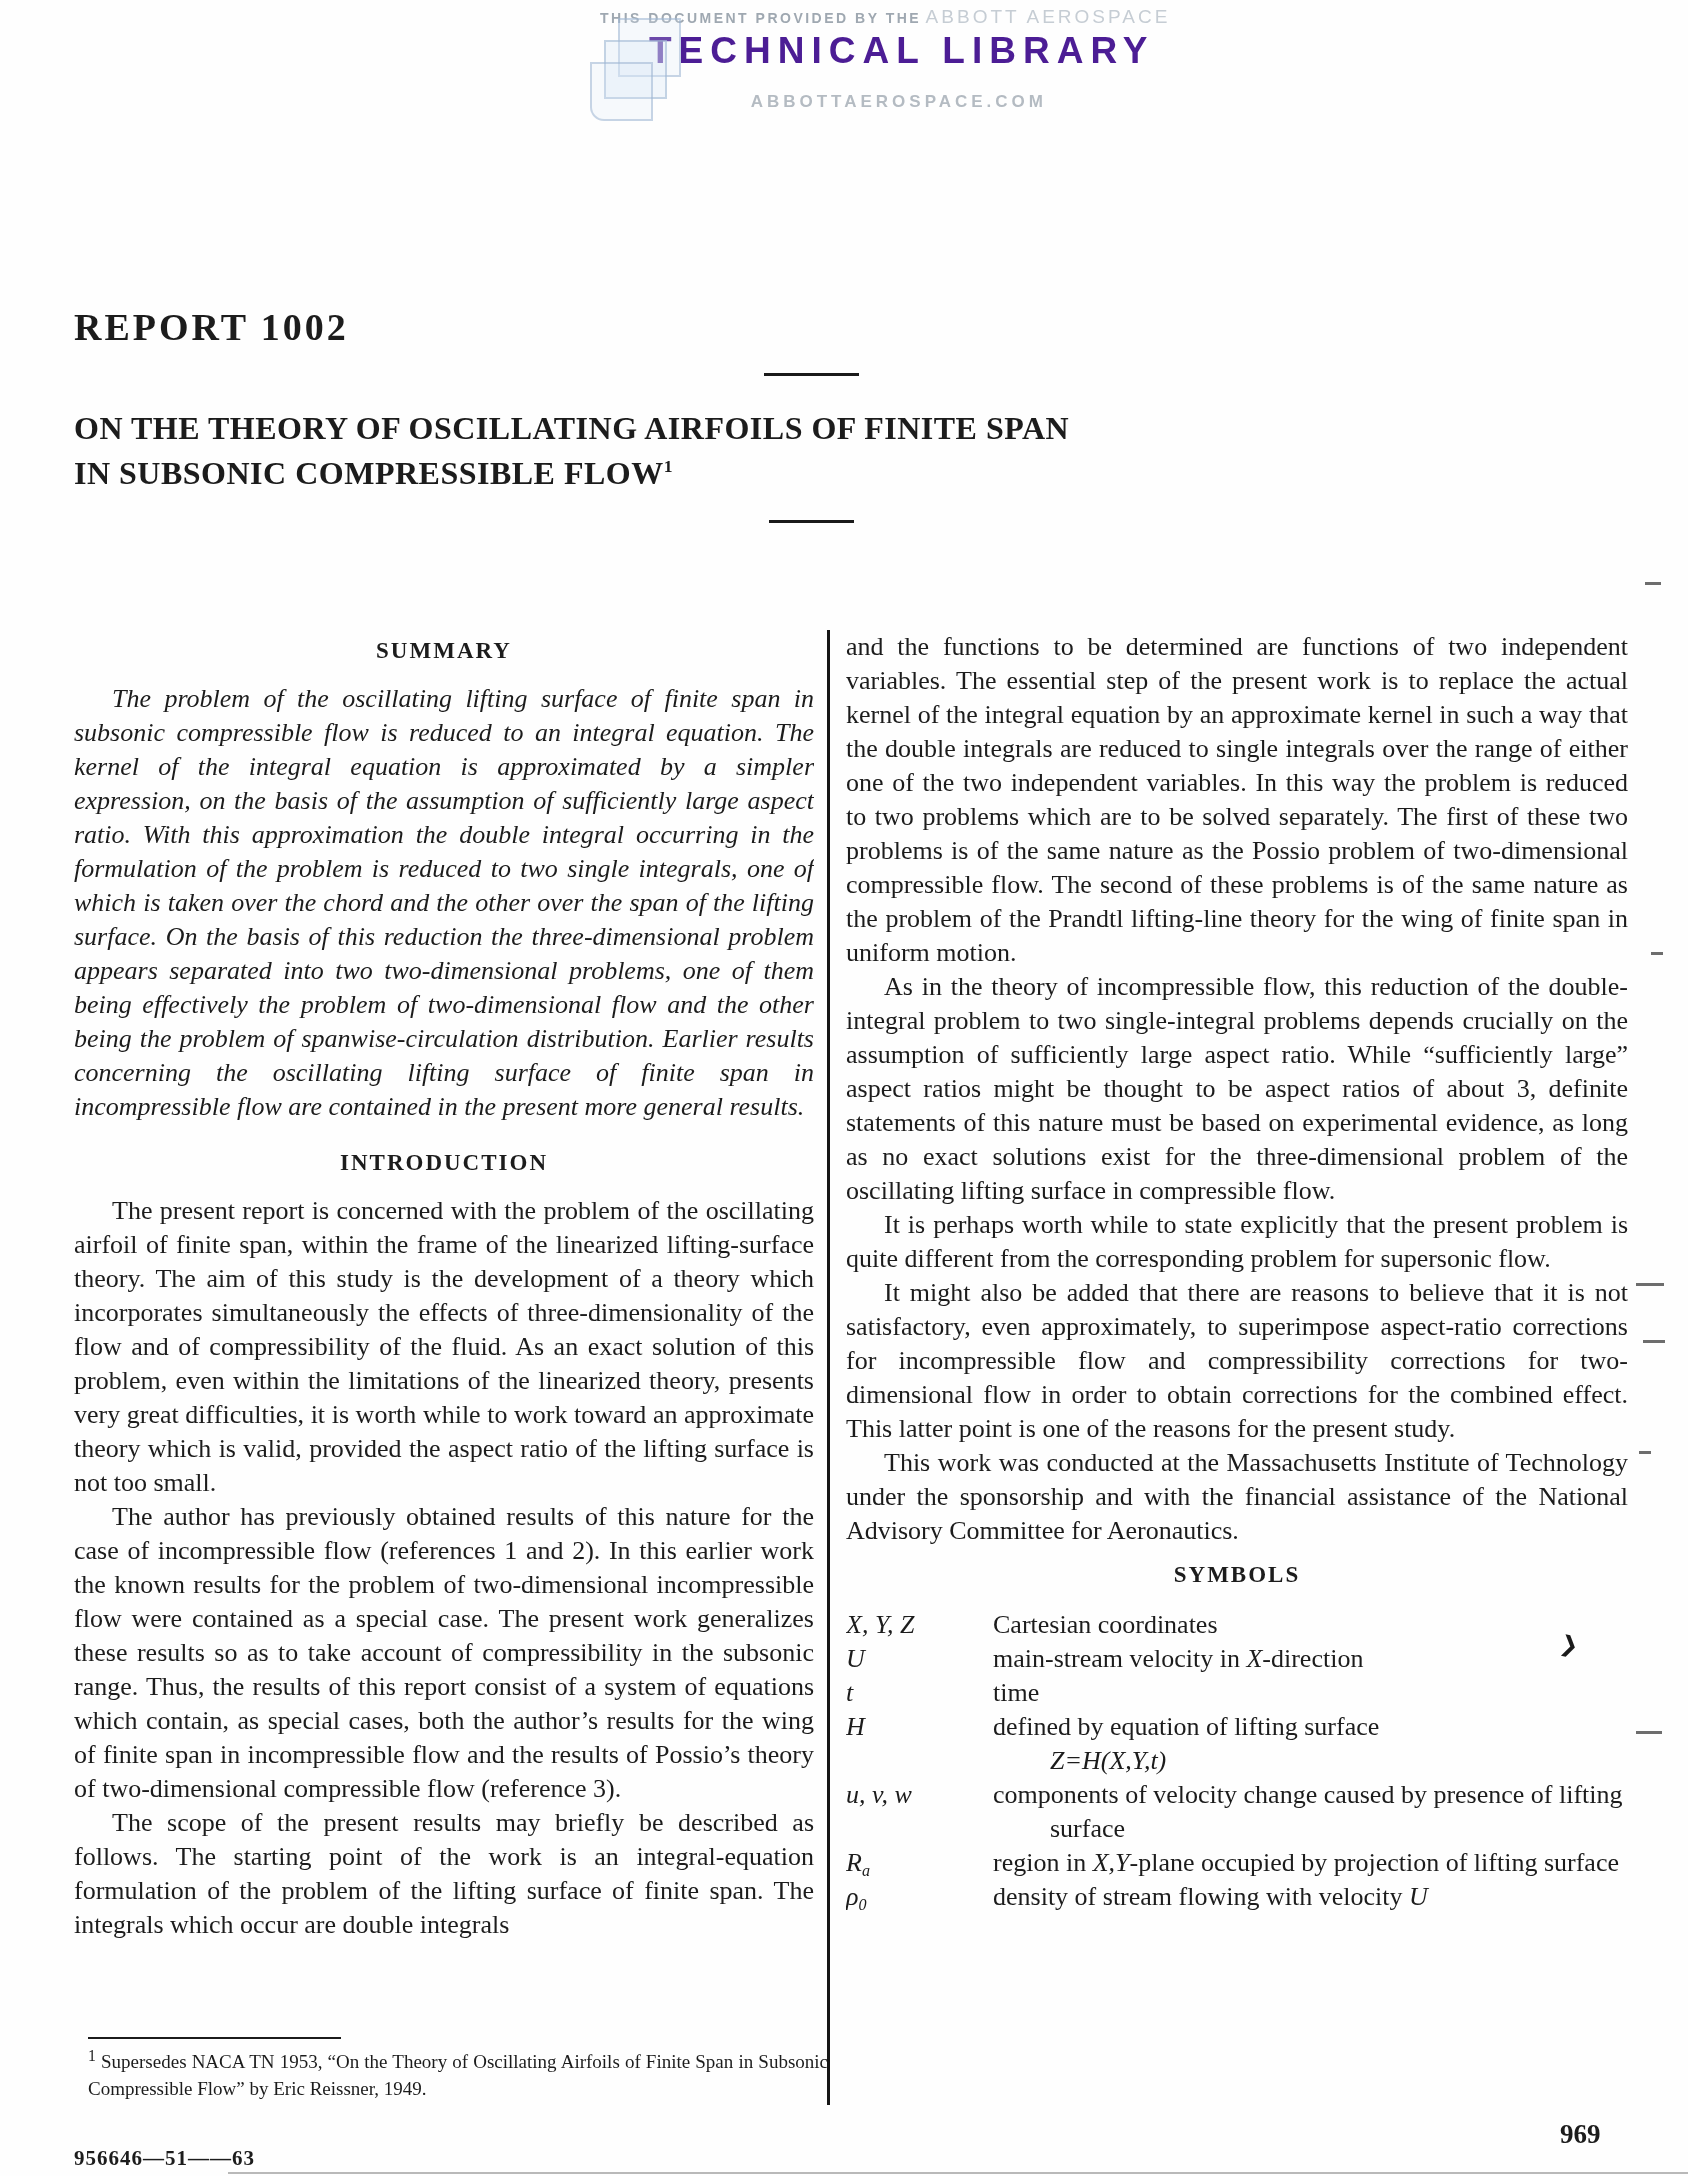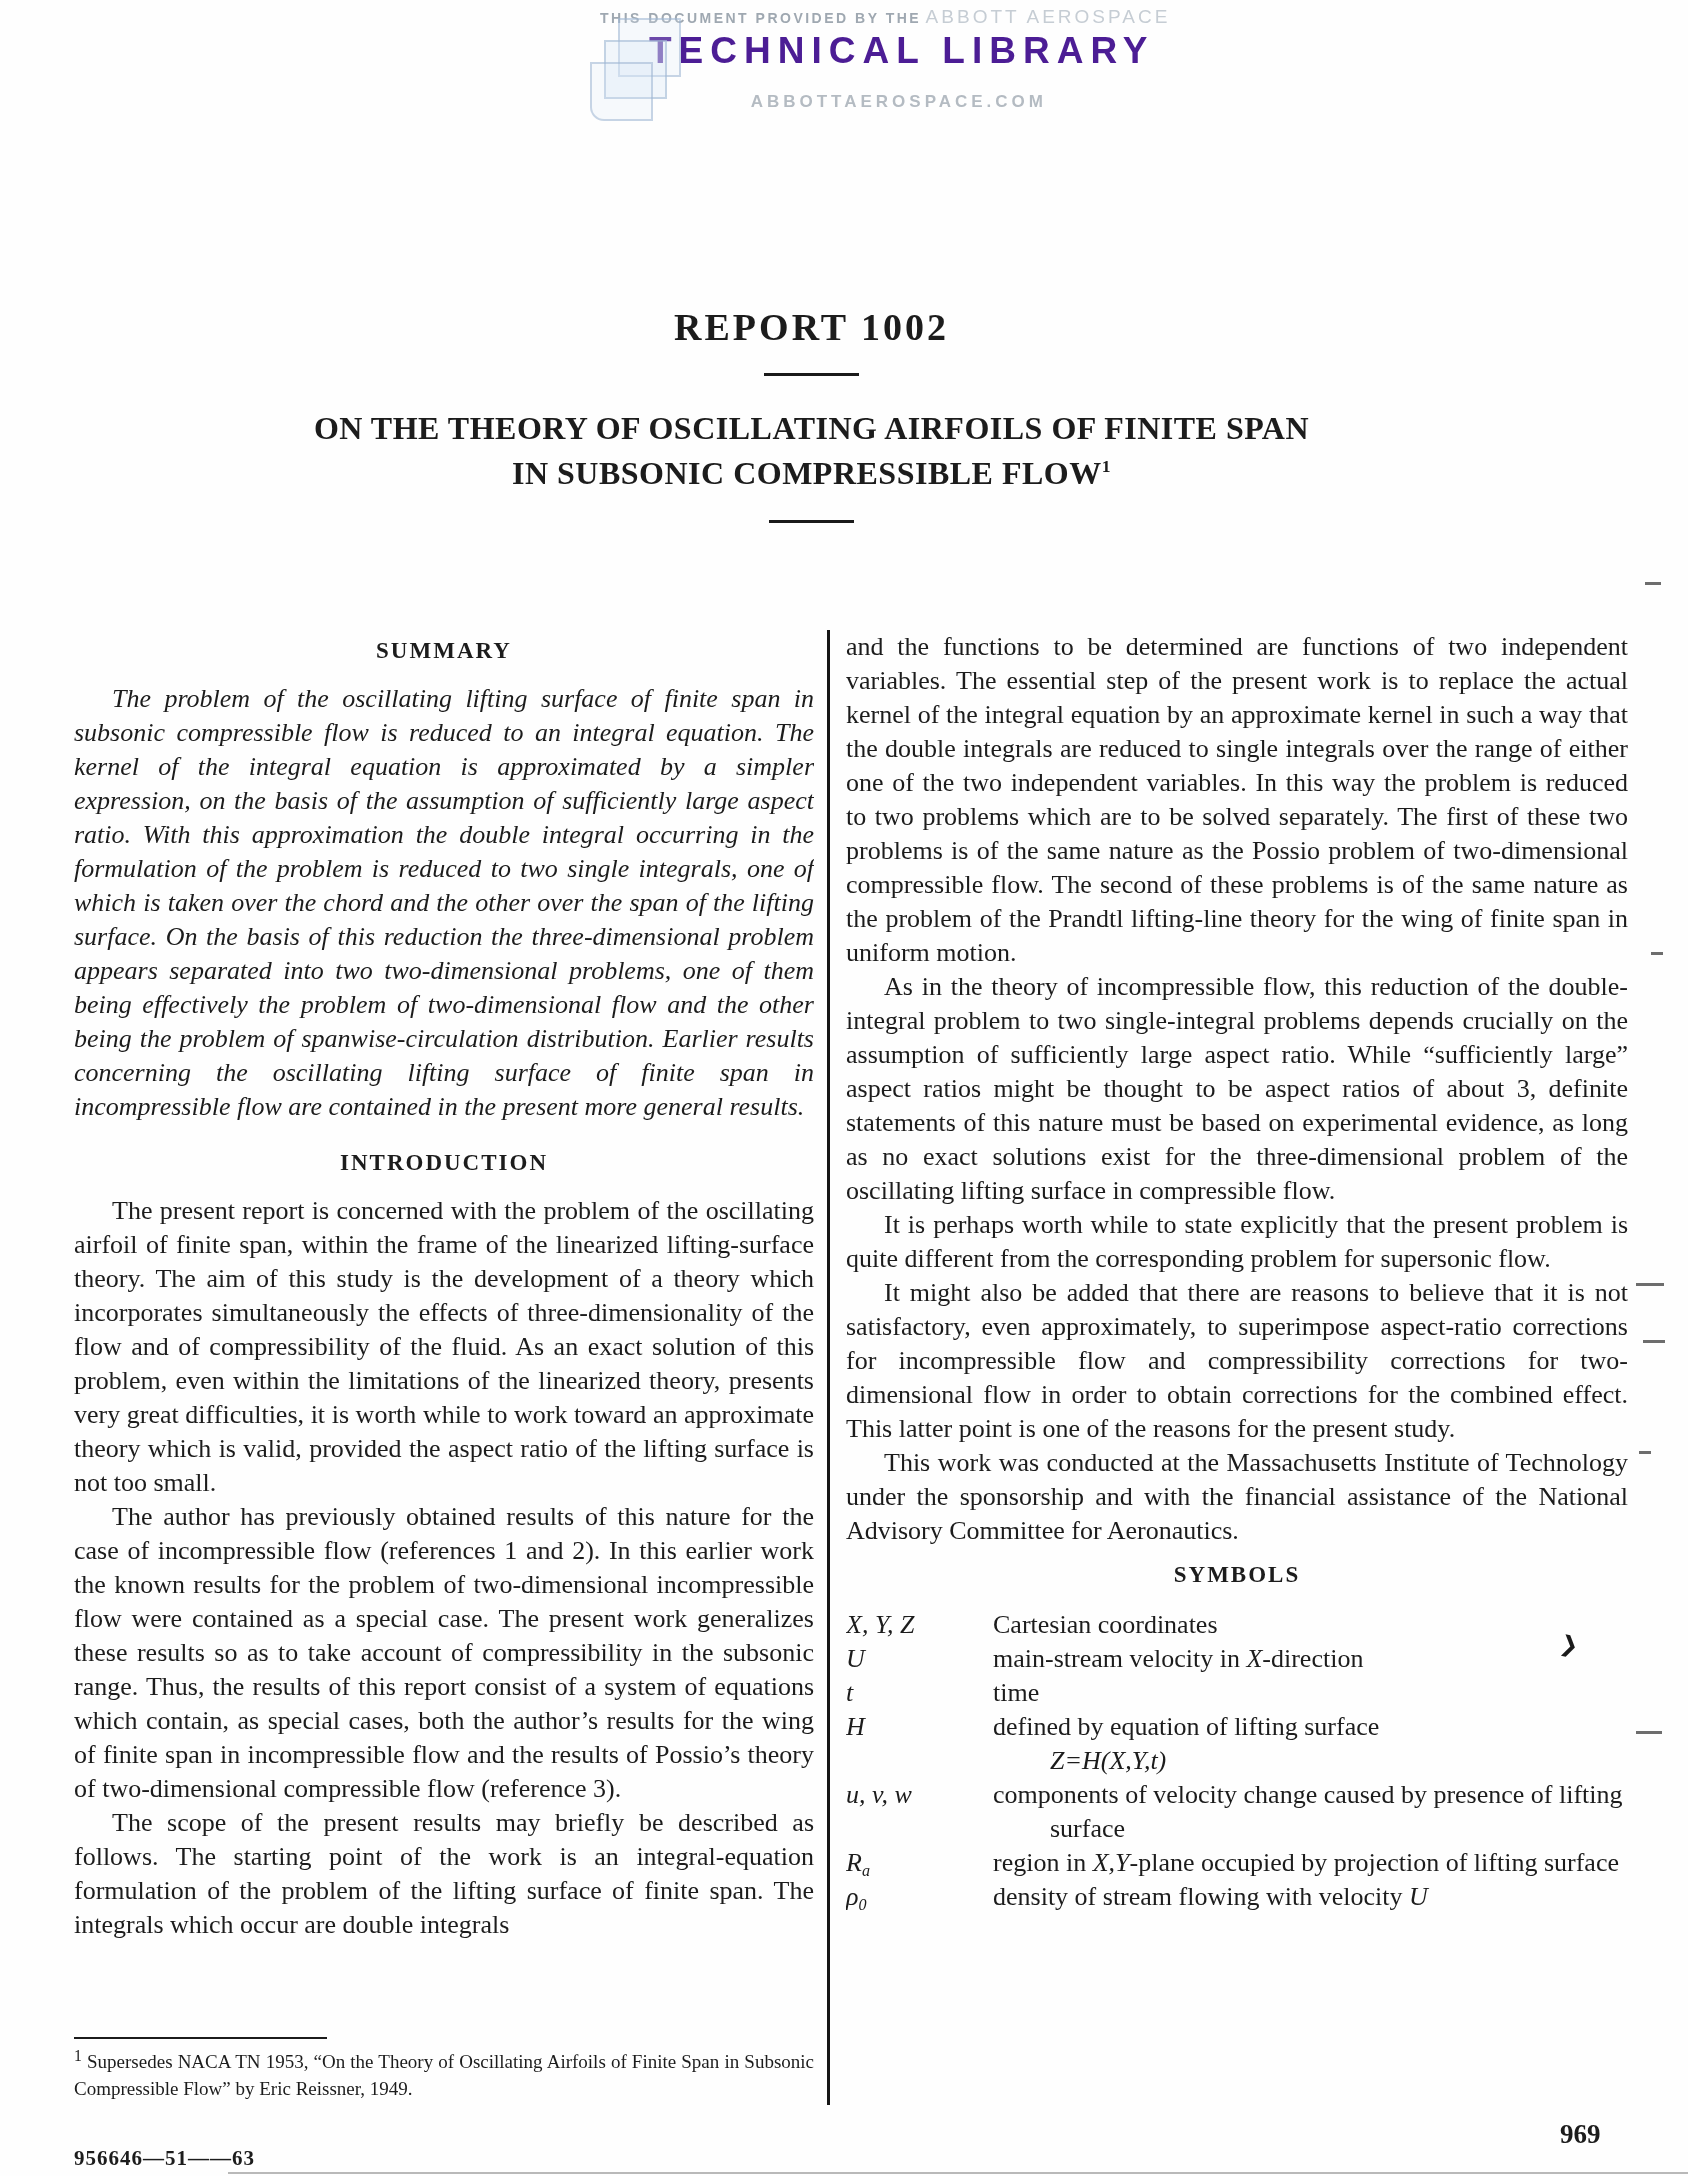--- a/index.html
+++ b/index.html
@@ -20,21 +20,21 @@
   .wm-url { font-size:17px; letter-spacing:4px; color:#b4bbc2; font-weight:bold;
             text-align:right; margin-top:20px; padding-right:10px; }
   .wm-icon { position:absolute; left:-4px; top:12px; width:94px; height:104px; }
   .wm-sheet { position:absolute; width:59px; height:55px;
               border:2px solid rgba(150,175,205,0.50); background:rgba(218,232,246,0.22); }
   .wm-sheet.s1 { left:30px; top:0px; }
   .wm-sheet.s2 { left:16px; top:22px; background:rgba(218,232,246,0.34);}
   .wm-sheet.s3 { left:2px;  top:44px; border-bottom-left-radius:14px; }
 
   
-  .title-block { position:absolute; left:74px; top:305px; width:1475px; text-align:center; }
+  .title-block { position:absolute; left:74px; top:305px; width:1475px; }
   .report-number { font-size:38px; font-weight:bold; letter-spacing:3px; }
   .rule { height:3px; background:#1a1a1a; border:0; margin:0 auto; }
   .rule1 { width:95px;  margin-top:24px; }
   .main-title { font-size:32px; font-weight:bold; letter-spacing:0.5px;
                 line-height:45px; margin-top:30px; }
   .main-title sup { font-size:0.55em; }
   .byline { font-size:23px; margin-top:18px; }
   .byline .author { font-variant:small-caps; letter-spacing:1px; }
   .rule2 { width:85px; margin-top:24px; }
 
@@ -55,21 +55,21 @@
   
   .sym-row { display:flex; }
   .sym-key { width:147px; flex:0 0 147px; font-style:italic; }
   .sym-def { flex:1; display:block; padding-left:57px; text-indent:-57px; text-align:left; }
   .sym-line2 { display:block; text-indent:0; }
   .it { font-style:italic; }
   sub { font-size:0.62em; vertical-align:-0.3em; line-height:0; }
   sup { line-height:0; }
 
   
-  .footnote { position:absolute; left:74px; top:2037px; width:740px;
+  .footnote { position:absolute; left:88px; top:2037px; width:740px;
               font-size:19px; line-height:27px; text-align:justify; }
   .footnote-rule { width:253px; height:2px; background:#1b1b1b; margin-bottom:9px; }
   .print-code { position:absolute; left:74px; top:2146px; font-size:21px; font-weight:bold; letter-spacing:1px; }
   .page-number { position:absolute; left:1560px; top:2119px; font-size:27px; font-weight:bold; }
   .bottom-edge { position:absolute; left:228px; top:2172px; width:1461px; height:2px; background:#b9b9b9; }
 
   
   .dash { position:absolute; background:#6d6d6d; height:3px; }
   .ink-mark { position:absolute; left:1560px; top:1632px; font-size:22px; color:#1a1a1a;
               transform:rotate(12deg); font-family:"DejaVu Sans",sans-serif; }

